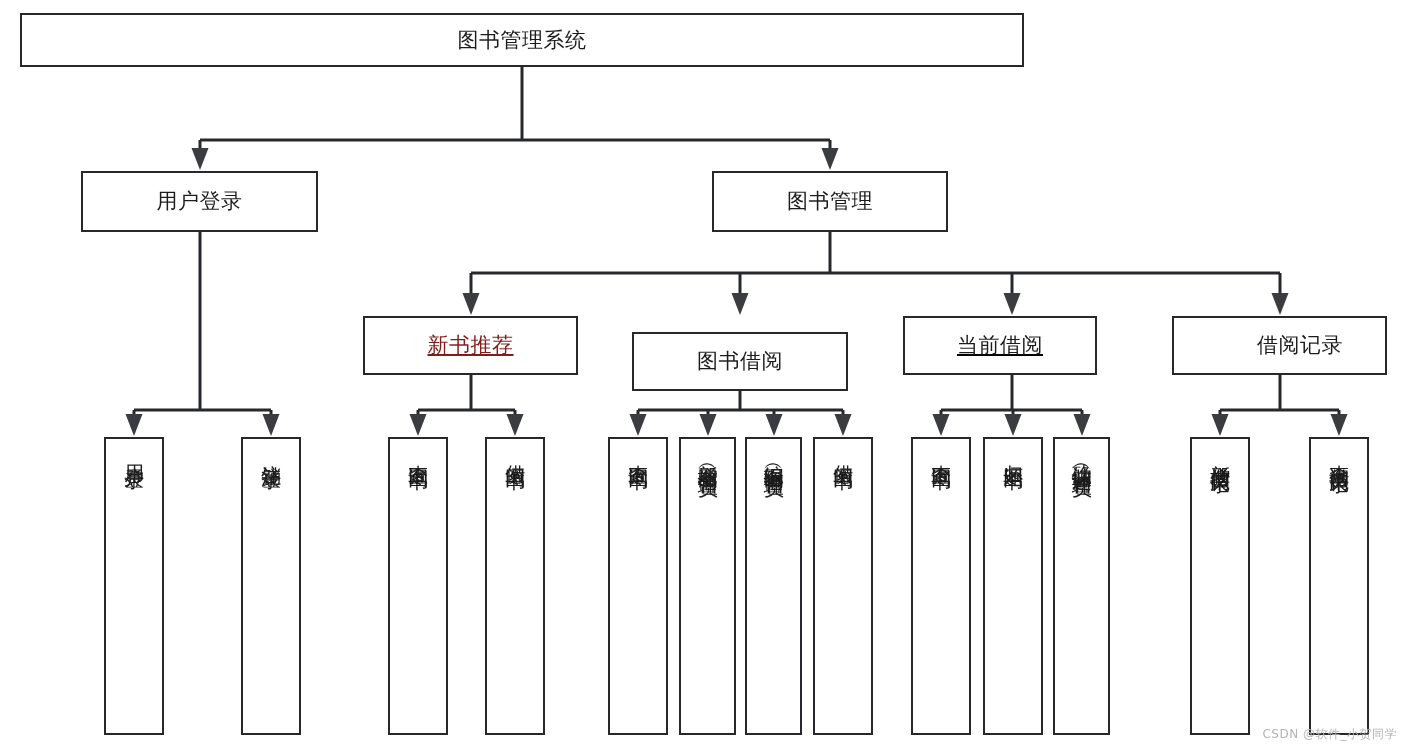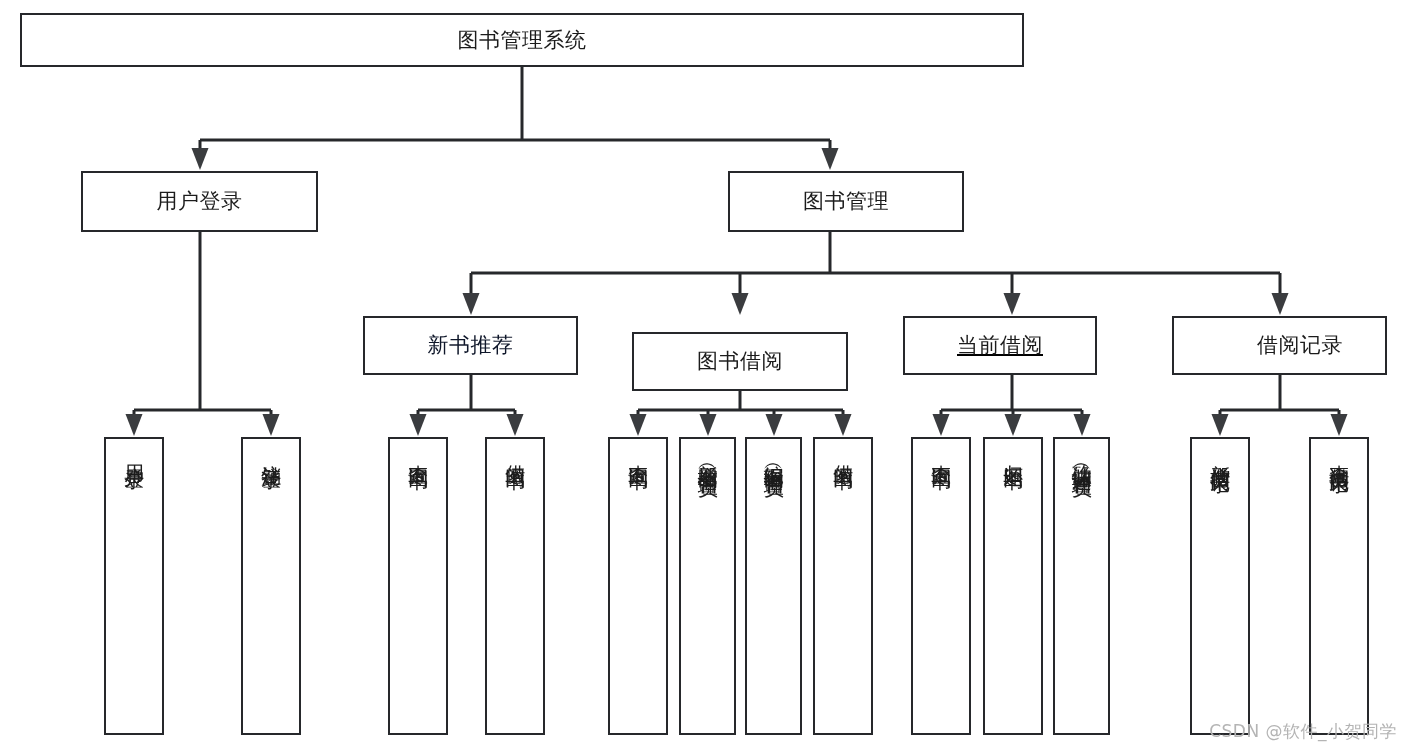--- a/index.html
+++ b/index.html
@@ -51,21 +51,21 @@
     font-size: 20px;
     line-height: 1.28;
     letter-spacing: 2px;
     white-space: normal;
     max-height: 100%;
   }
   #watermark {
     position: absolute;
     right: 8px;
     bottom: 4px;
-    font-size: 17px;
+    font-size: 12px;
     color: #b4b4b4;
     letter-spacing: 0.5px;
     white-space: nowrap;
     pointer-events: none;
   }
 </style>
 </head>
 <body>
 
 <div id="canvas">
@@ -123,25 +123,25 @@
       <path d="M1339 410 L1339 420" stroke="#26282b" stroke-width="3" fill="none"></path>
       <path d="M1339 436 L1330.5 414 L1347.5 414 Z" fill="#3a3c3f"></path>
     </svg>
   <div id="nodes">
       <div class="node" style="left: 20px; top: 13px; width: 1004px; height: 54px; border-color: rgb(38, 40, 43);">
         <span class="node-label" style="color: rgb(28, 28, 28);">图书管理系统</span>
       </div>
       <div class="node" style="left: 81px; top: 171px; width: 237px; height: 61px; border-color: rgb(38, 40, 43);">
         <span class="node-label" style="color: rgb(28, 28, 28);">用户登录</span>
       </div>
-      <div class="node" style="left: 712px; top: 171px; width: 236px; height: 61px; border-color: rgb(38, 40, 43); margin-left: 16px;">
+      <div class="node" style="left: 712px; top: 171px; width: 236px; height: 61px; border-color: rgb(38, 40, 43);">
         <span class="node-label" style="color: rgb(28, 28, 28);">图书管理</span>
       </div>
       <div class="node" style="left: 363px; top: 316px; width: 215px; height: 59px; border-color: rgb(38, 40, 43);">
-        <span class="node-label" style="color: #0f172a;">新书推荐</span>
+        <span class="node-label" style="color: #7f1d1d; text-decoration: underline;">新书推荐</span>
       </div>
       <div class="node" style="left: 632px; top: 316px; width: 216px; height: 59px; border-color: rgb(38, 40, 43); margin-top: 16px;">
         <span class="node-label" style="color: rgb(28, 28, 28);">图书借阅</span>
       </div>
       <div class="node" style="left: 903px; top: 316px; width: 194px; height: 59px; border-color: rgb(38, 40, 43); text-decoration: underline;">
         <span class="node-label" style="color: rgb(28, 28, 28);">当前借阅</span>
       </div>
       <div class="node" style="left: 1172px; top: 316px; width: 215px; height: 59px; border-color: rgb(38, 40, 43); padding-left: 41px;">
         <span class="node-label" style="color: rgb(28, 28, 28);">借阅记录</span>
       </div>

